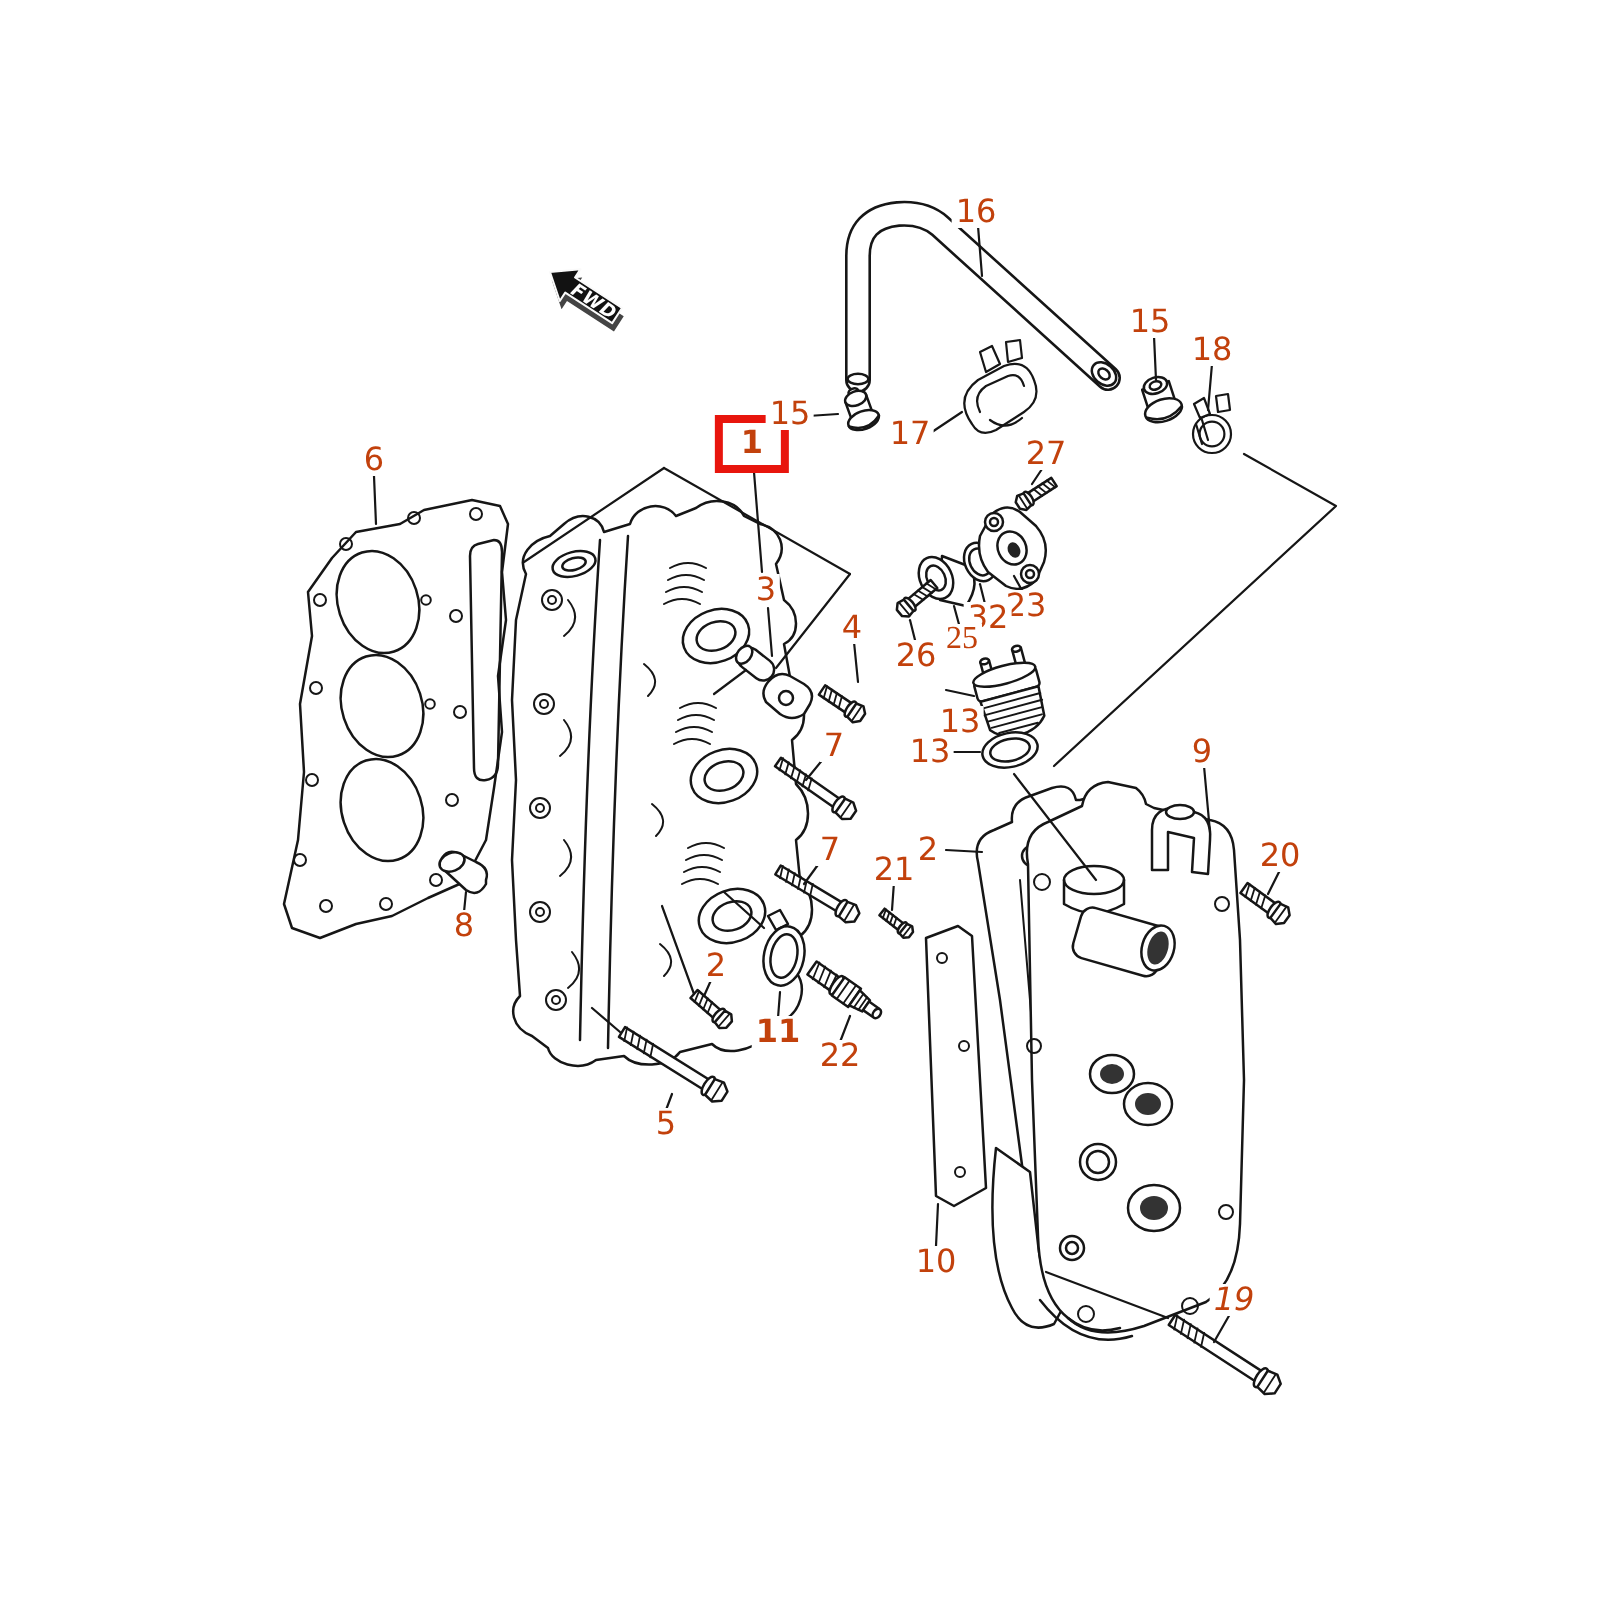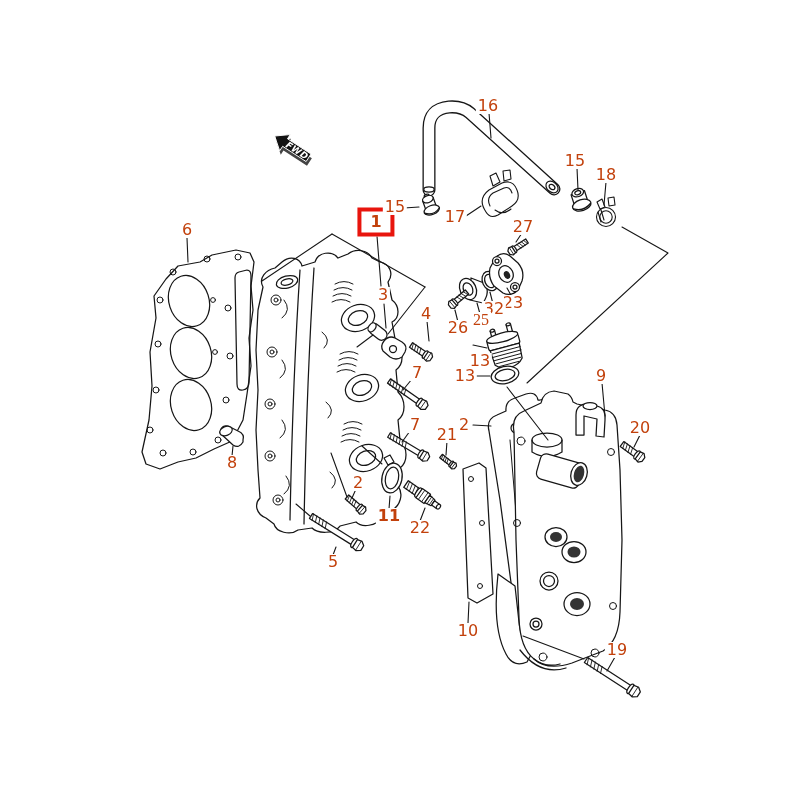--- a/index.html
+++ b/index.html
@@ -370,21 +370,21 @@
       <div class="part-label" style="left: 468px; top: 631px;">10</div>
       <div class="part-label" style="left: 389px; top: 516px; font-weight: bold;">11</div>
       <div class="part-label" style="left: 464px; top: 425px;">2</div>
       <div class="part-label" style="left: 464px; top: 361px; margin-left: 16px;">13</div>
       <div class="part-label" style="left: 465px; top: 376px;">13</div>
       <div class="part-label" style="left: 395px; top: 207px;">15</div>
       <div class="part-label" style="left: 575px; top: 161px;">15</div>
       <div class="part-label" style="left: 488px; top: 106px;">16</div>
       <div class="part-label" style="left: 455px; top: 217px; text-align: right;">17</div>
       <div class="part-label" style="left: 606px; top: 175px;">18</div>
-      <div class="part-label" style="left: 617px; top: 650px;">19</div>
+      <div class="part-label" style="left: 617px; top: 650px; font-style: italic;">19</div>
       <div class="part-label" style="left: 640px; top: 428px;">20</div>
       <div class="part-label" style="left: 447px; top: 435px;">21</div>
       <div class="part-label" style="left: 420px; top: 528px;">22</div>
       <div class="part-label" style="left: 513px; top: 303px;">23</div>
       <div class="part-label" style="left: 494px; top: 309px;">32</div>
       <div class="part-label" style="left: 481px; top: 320px; font-family: Liberation Serif, serif;">25</div>
       <div class="part-label" style="left: 458px; top: 328px;">26</div>
       <div class="part-label" style="left: 523px; top: 227px;">27</div>
     </div>
 

